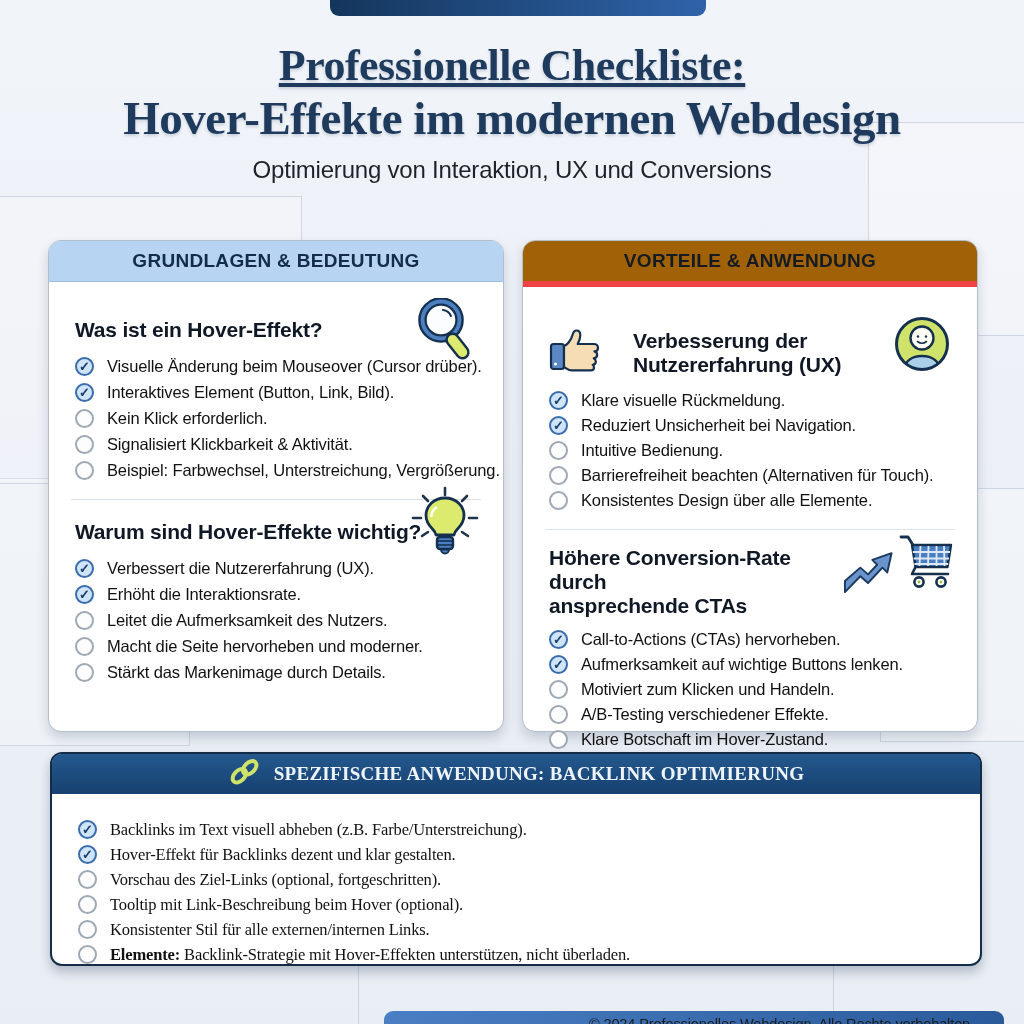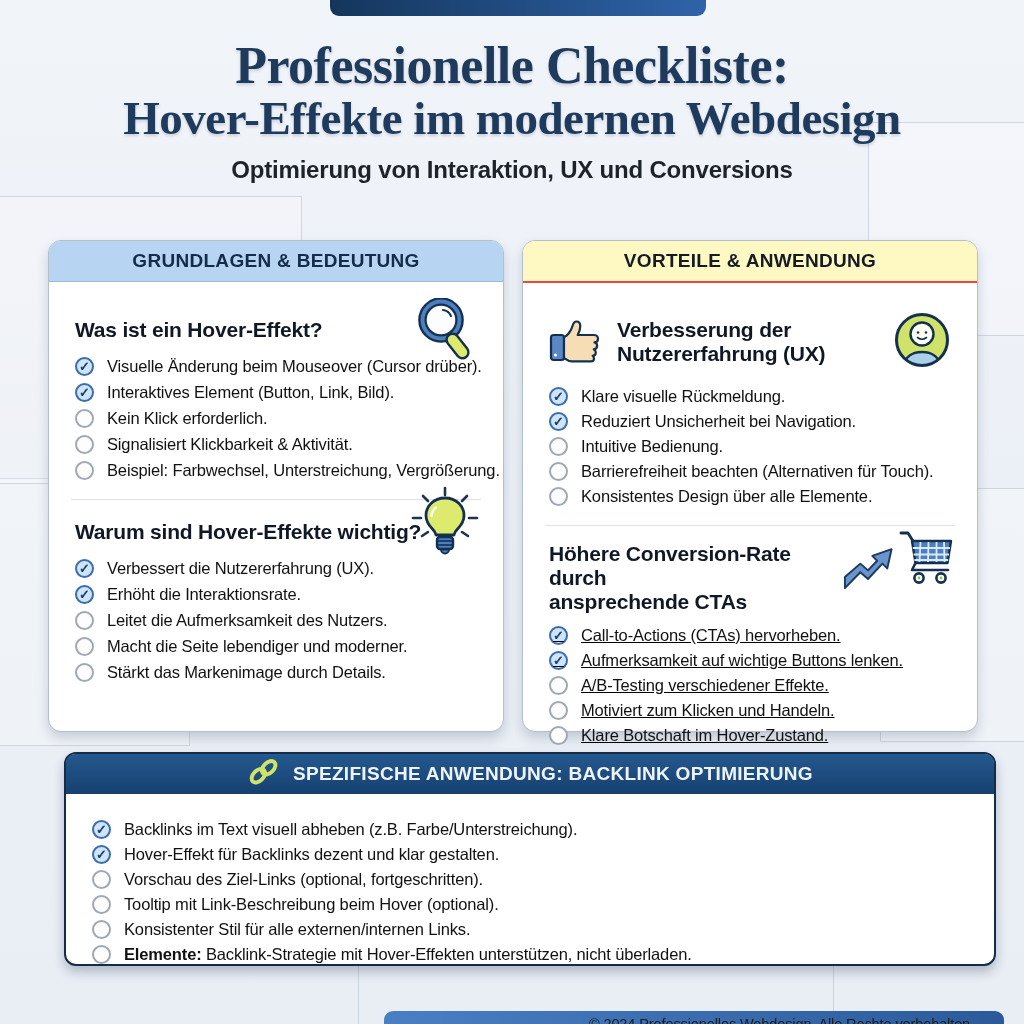--- a/index.html
+++ b/index.html
@@ -14,56 +14,56 @@
     background:linear-gradient(90deg,#14365c,#2f63a9);border-radius:0 0 9px 9px;}
   .deco-botbar{position:absolute;left:384px;top:1011px;width:620px;height:13px;
     background:linear-gradient(90deg,#4a7fc4,#2a5a9a);border-radius:9px 9px 0 0;}
 
   
   .hero{position:absolute;top:40px;left:0;width:100%;text-align:center;}
   .hero h1{
     margin:0;font-family:"Liberation Serif",serif;font-weight:bold;color:#1e3a5c;
     letter-spacing:-.5px;text-shadow:0 2px 3px rgba(30,50,80,.18);line-height:52px;
   }
-  .hero .t1{font-size:52px;display:block;}
+  .hero .t1{font-size:44px;display:block;text-decoration:underline;}
   .hero .t2{font-size:47px;display:block;}
-  .hero .sub{margin:12px 0 0;font-size:24px;color:#1e2329;letter-spacing:-.2px;font-weight:bold;}
+  .hero .sub{margin:12px 0 0;font-size:24px;color:#1e2329;letter-spacing:-.2px;}
 
   
   .card{position:absolute;background:#ffffff;border:1px solid #b4bfcc;border-radius:13px;
     box-shadow:0 6px 12px rgba(40,60,90,.20);}
   .card-left {left:48px;top:240px;width:454px;height:490px;}
   .card-right{left:522px;top:240px;width:454px;height:490px;}
-  .card-bottom{left:64px;top:752px;width:928px;height:210px;
-    border:2px solid #142c47;border-radius:12px;box-shadow:0 6px 11px rgba(30,50,80,.28);}
+  .card-bottom{left:50px;top:752px;width:928px;height:210px;
+    border:2px solid #142c47;border-radius:12px;box-shadow:0 6px 11px rgba(30,50,80,.28);font-family:Liberation Serif, serif;}
 
   .card-head{height:40px;display:flex;align-items:center;justify-content:center;
     font-weight:bold;font-size:19px;letter-spacing:.3px;border-radius:12px 12px 0 0;}
   .head-blue{background:#b7d4f2;color:#132c49;border-bottom:1px solid #9cbcdd;}
-  .head-gray{background:#fef9c3;color:#141b25;border-bottom:2px solid #ef4444;}
+  .head-gray{background:#a16207;color:#141b25;border-bottom:6px solid #ef4444;}
   .head-navy{background:linear-gradient(180deg,#24598f,#16406f);color:#eef4f9;
     border-radius:9px 9px 0 0;gap:12px;}
 
   .body{padding:8px 26px;position:relative;}
   .sec{position:relative;}
   .sec-title{font-size:21px;font-weight:bold;color:#101826;letter-spacing:-.2px;line-height:24px;}
   .divider{height:1px;background:#dde3ea;margin:20px -4px 0;}
 
   .rows{display:flex;flex-direction:column;gap:8px;margin-top:15px;}
   .rows.tight{gap:7px;margin-top:14px;}
   .row{display:flex;align-items:flex-start;gap:13px;height:18px;}
   .chk{flex:0 0 19px;width:19px;height:19px;border-radius:50%;box-sizing:border-box;
     display:flex;align-items:center;justify-content:center;}
   .chk.on{background:#cfe4f8;border:2px solid #3a6dac;color:#173f6c;}
   .chk.on::after{content:"\2713";font-size:13px;font-weight:bold;line-height:1;}
   .chk.off{background:#fdfdfe;border:2px solid #9fa9b4;}
   .itxt{font-size:16.5px;color:#111111;letter-spacing:-.15px;white-space:nowrap;}
   .itxt b{font-weight:bold;}
 
-  .flexhead{display:flex;align-items:center;gap:14px;}
+  .flexhead{display:flex;align-items:flex-end;gap:30px;}
   .abs{position:absolute;}
 
   .footer{position:absolute;top:1016px;right:50px;font-size:14.5px;color:#1b1b1b;letter-spacing:-.1px;}
 </style>
 </head>
 <body>
 
 <div class="canvas">
 
   <div class="grect" style="left:-30px;top:478px;width:218px;height:266px;"></div>
@@ -149,21 +149,21 @@
             <div class="row">
               <span class="chk on"></span>
               <span class="itxt">Erhöht die Interaktionsrate.</span>
             </div>
             <div class="row">
               <span class="chk off"></span>
               <span class="itxt">Leitet die Aufmerksamkeit des Nutzers.</span>
             </div>
             <div class="row">
               <span class="chk off"></span>
-              <span class="itxt">Macht die Seite lebendiger und moderner.</span>
+              <span class="itxt">Macht die Seite hervorheben und moderner.</span>
             </div>
             <div class="row">
               <span class="chk off"></span>
               <span class="itxt">Stärkt das Markenimage durch Details.</span>
             </div>
           </div>
       </div>
     </div>
   </section>
 
@@ -243,36 +243,36 @@
               <line x1="14.6" y1="24.5" x2="50" y2="24.5"></line>
               <line x1="15.4" y1="30" x2="49.2" y2="30"></line>
             </g>
             <path d="M16.5 33 L13 40 l36 0" fill="none" stroke="#14304e" stroke-width="2.6" stroke-linecap="round" stroke-linejoin="round"></path>
             <circle cx="20" cy="48" r="4.6" fill="#ffffff" stroke="#14304e" stroke-width="2.6"></circle>
             <circle cx="42" cy="48" r="4.6" fill="#ffffff" stroke="#14304e" stroke-width="2.6"></circle>
             <circle cx="20" cy="48" r="1.4" fill="#9fc23e"></circle>
             <circle cx="42" cy="48" r="1.4" fill="#9fc23e"></circle>
           </svg>
         </span>
-        <div class="rows tight" style="margin-top:12px;text-decoration:underline;">
+        <div class="rows tight" style="margin-top:12px;">
             <div class="row">
               <span class="chk on"></span>
               <span class="itxt">Call-to-Actions (CTAs) hervorheben.</span>
             </div>
             <div class="row">
               <span class="chk on"></span>
               <span class="itxt">Aufmerksamkeit auf wichtige Buttons lenken.</span>
             </div>
             <div class="row">
               <span class="chk off"></span>
+              <span class="itxt">Motiviert zum Klicken und Handeln.</span>
+            </div>
+            <div class="row">
+              <span class="chk off"></span>
               <span class="itxt">A/B-Testing verschiedener Effekte.</span>
-            </div>
-            <div class="row">
-              <span class="chk off"></span>
-              <span class="itxt">Motiviert zum Klicken und Handeln.</span>
             </div>
             <div class="row">
               <span class="chk off"></span>
               <span class="itxt">Klare Botschaft im Hover-Zustand.</span>
             </div>
           </div>
       </div>
     </div>
   </section>
 

